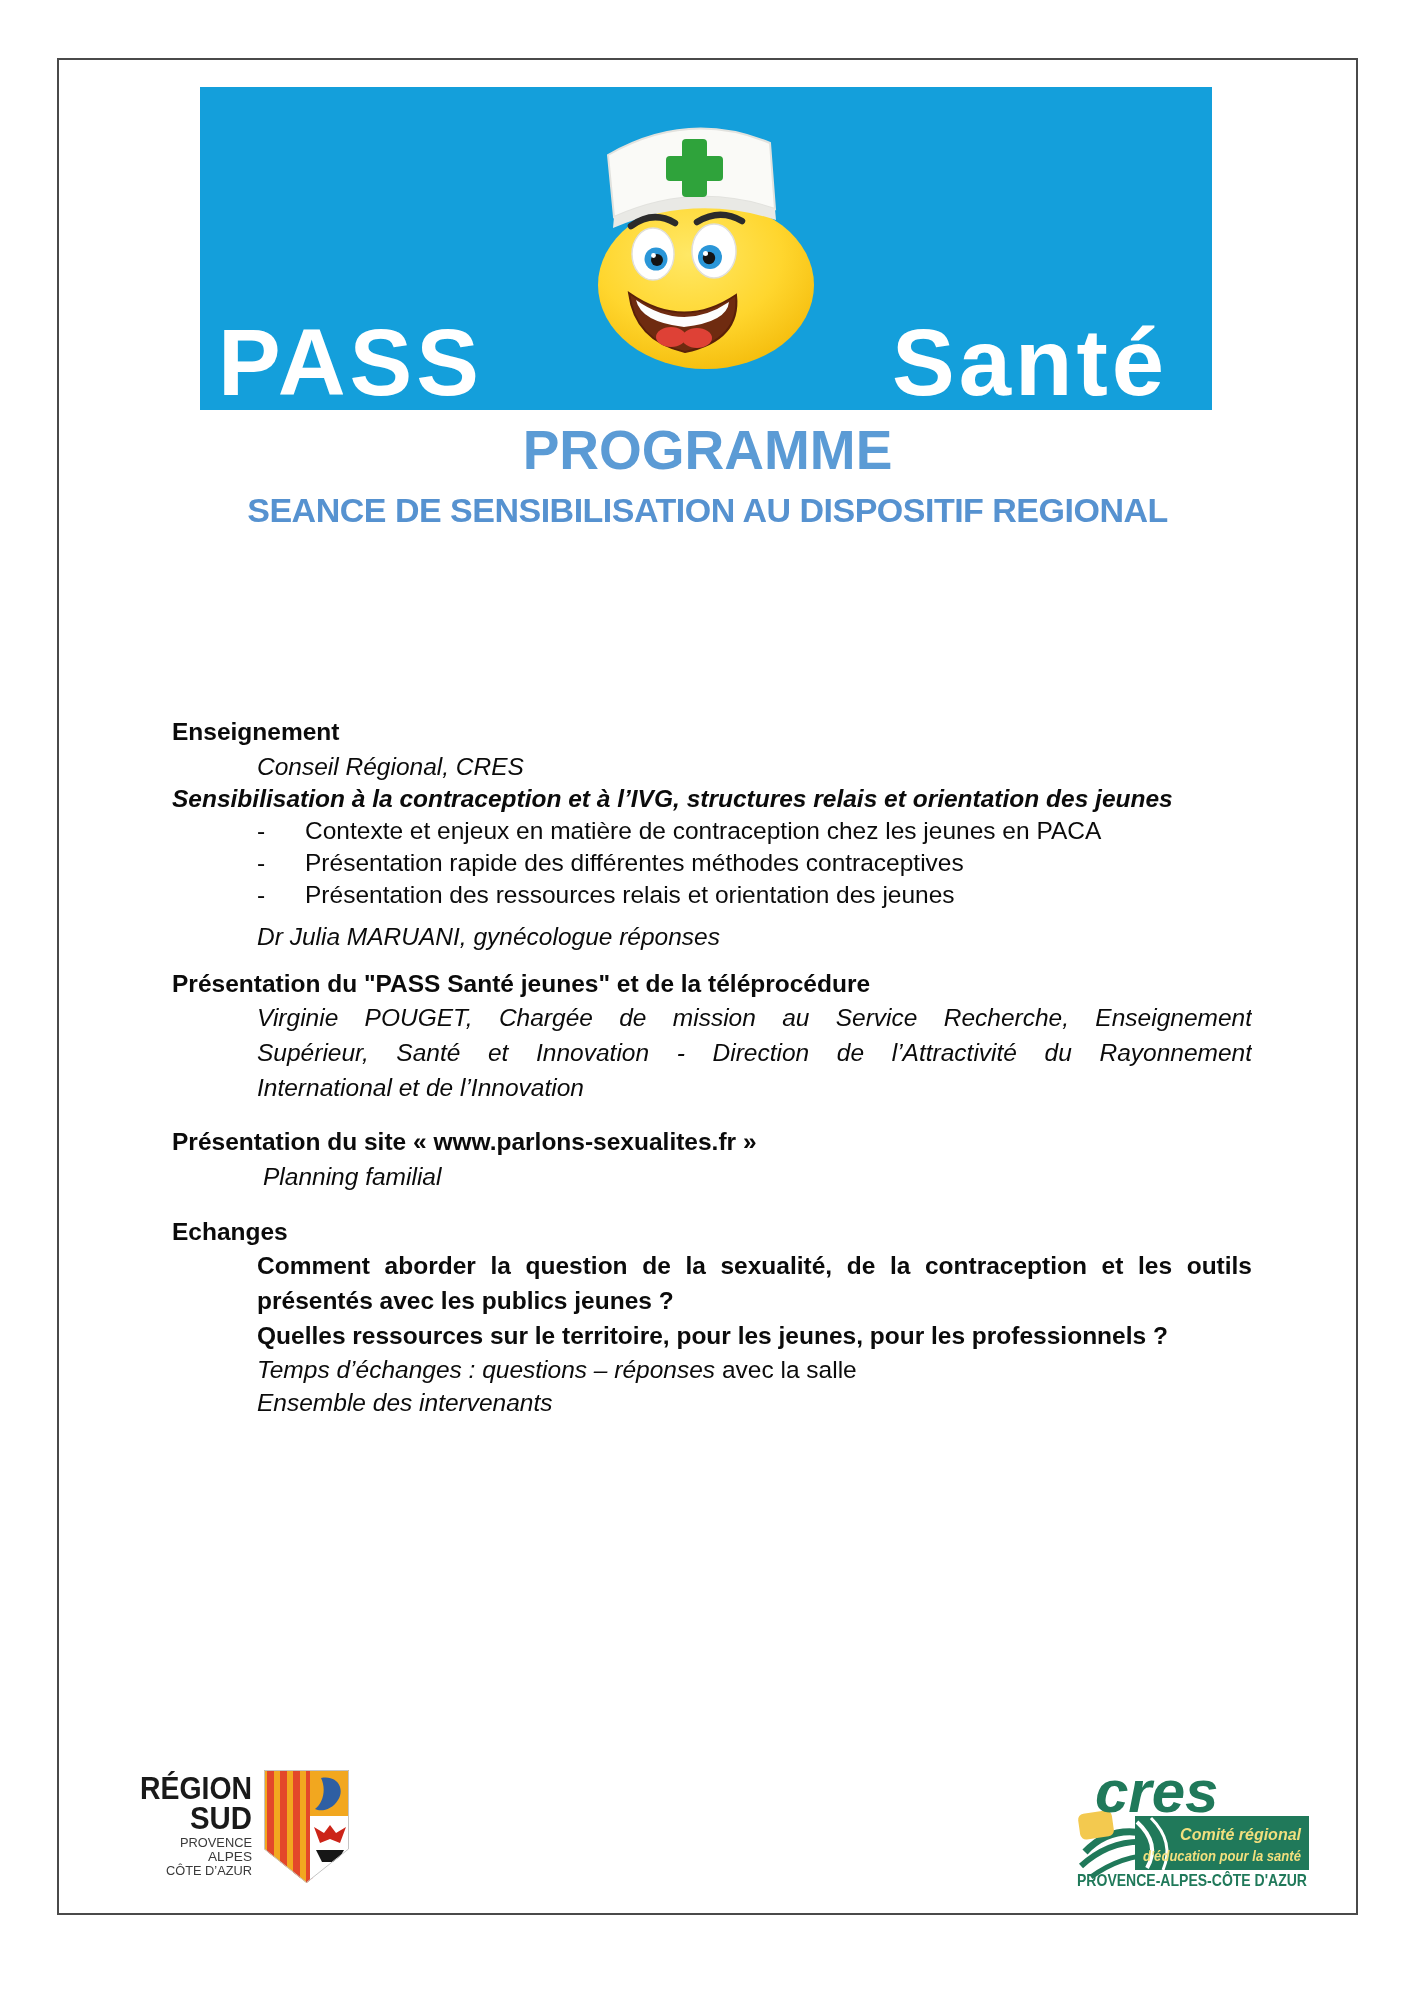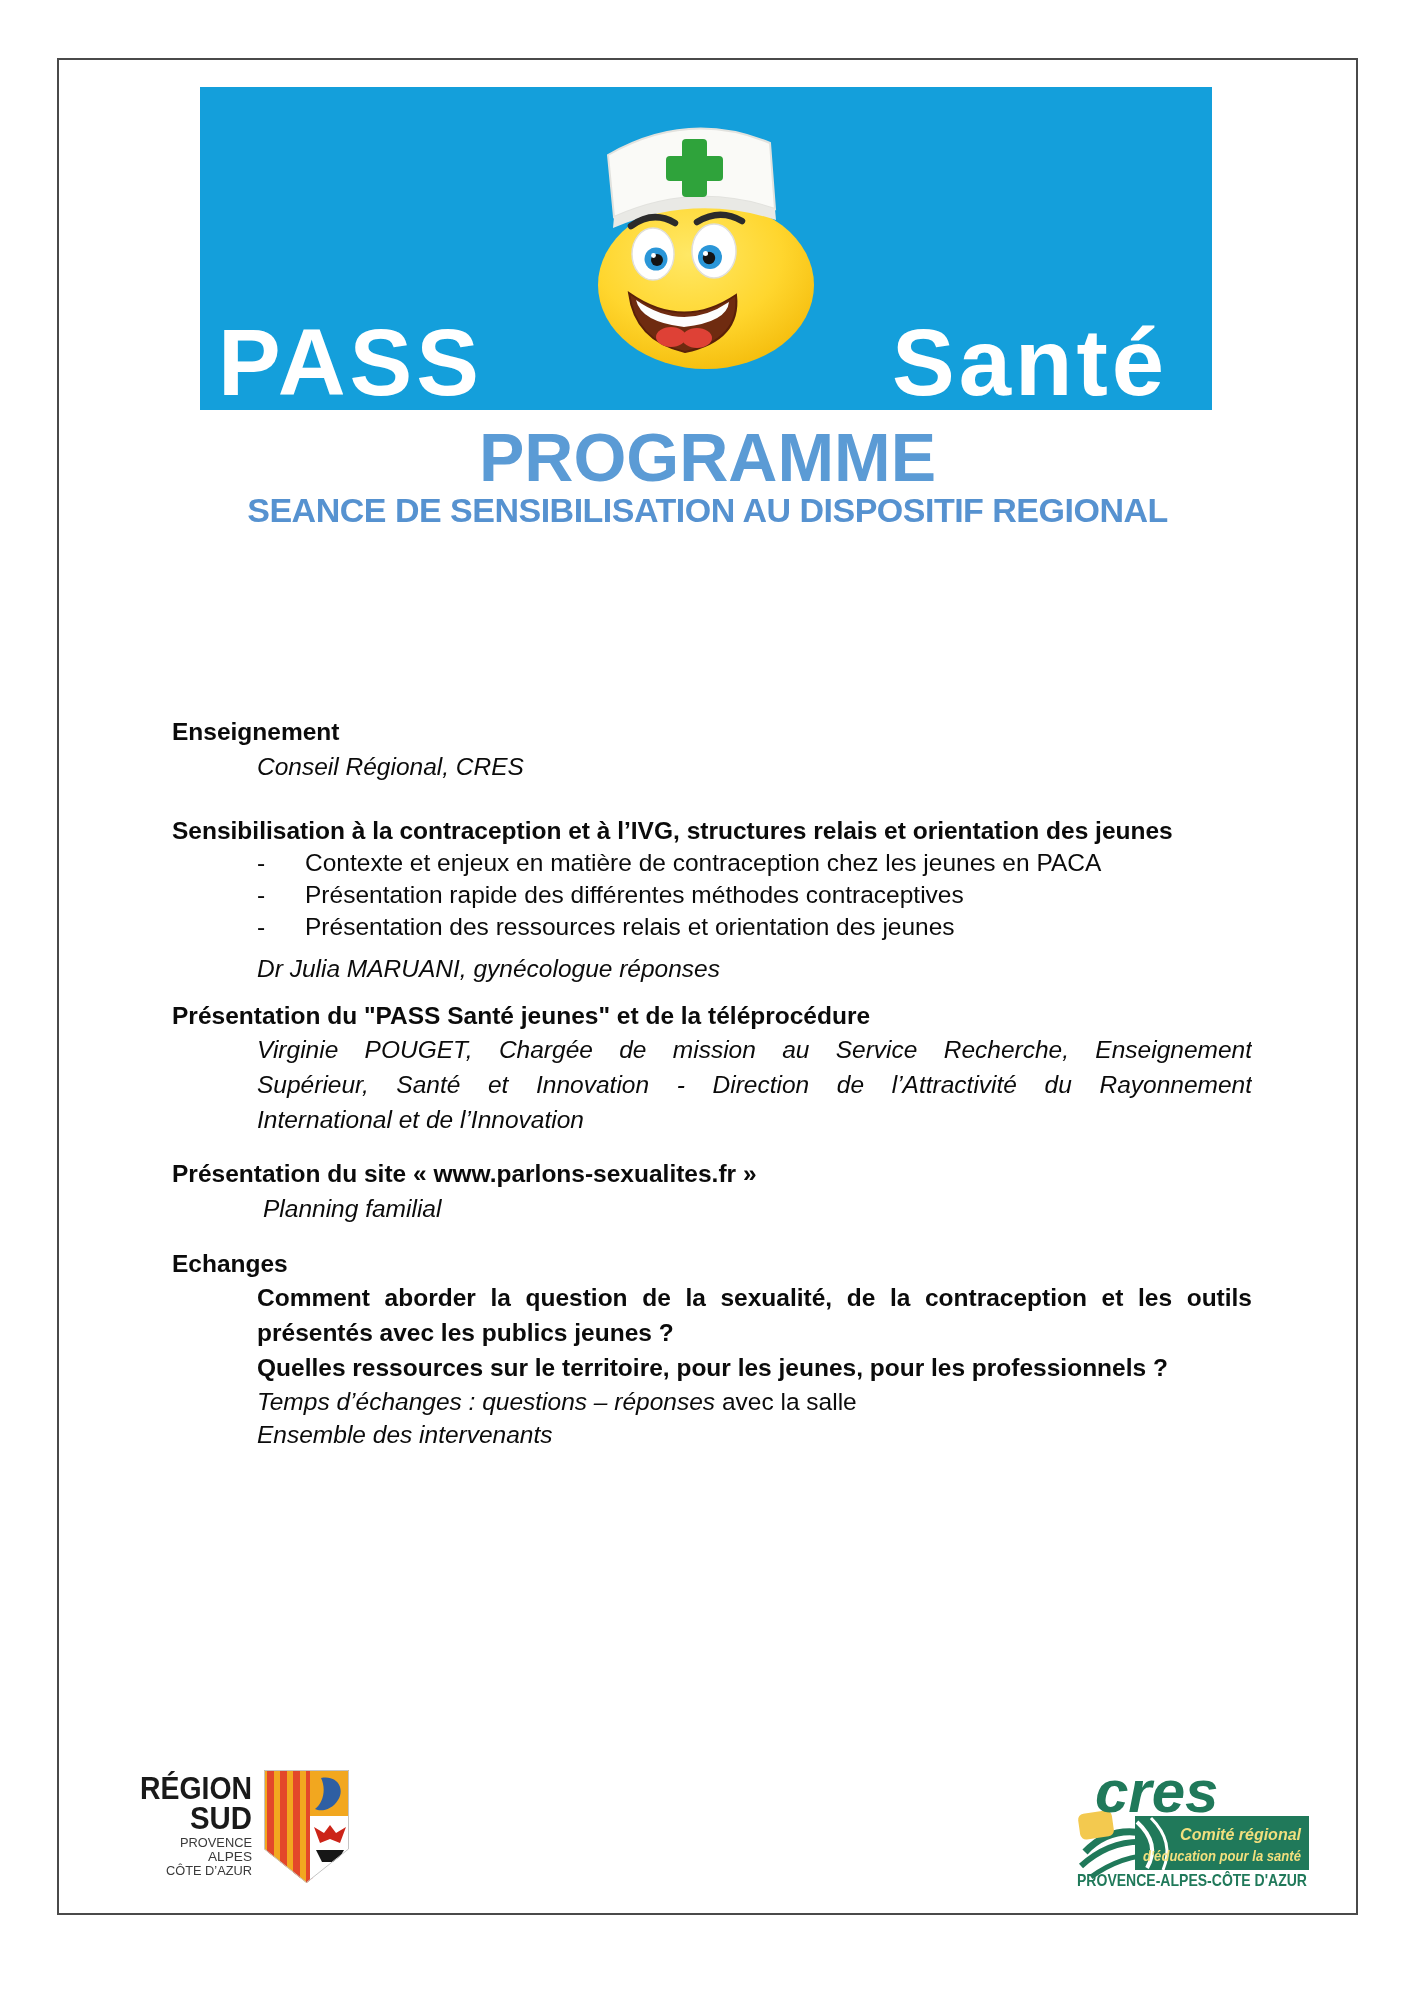--- a/index.html
+++ b/index.html
@@ -16,21 +16,21 @@
     position:absolute;left:141px;top:27px;width:1012px;height:323px;
     background:#149FDB;display:flex;align-items:flex-end;justify-content:space-between;
   }
   .banner-word{font-weight:bold;font-size:94px;color:#ffffff;letter-spacing:4px;line-height:1;}
   .banner-word.pass{margin-left:18px;}
   .banner-word.sante{margin-right:44px;}
   .smiley{position:absolute;left:50%;top:38px;margin-left:-108px;}
   
   .prog-title{
     position:absolute;top:360px;left:0;width:100%;text-align:center;
-    font-size:68px;font-weight:bold;color:#5B9BD5;line-height:1.1;
+    font-size:55px;font-weight:bold;color:#5B9BD5;line-height:1.1;
   }
   .subtitle{
     position:absolute;top:421px;left:0;width:100%;text-align:center;
     font-size:34px;font-weight:bold;color:#5692D0;line-height:58px;letter-spacing:-0.5px;
   }
   
   .content{
     position:absolute;left:113px;top:625px;width:1080px;
     font-size:24.5px;line-height:32px;
   }
@@ -42,21 +42,21 @@
   .dash{width:48px;flex:none;}
   .jpara{width:995px;margin-left:85px;}
   .qblock{width:995px;margin-left:85px;}
   .jl{display:block;height:35px;line-height:35px;overflow:hidden;text-align:justify;}
   .jl::after{content:"";display:inline-block;width:100%;}
   .pl{display:block;height:35px;line-height:35px;}
   .pl2{line-height:33px;}
   .bold{font-weight:bold;}
   .mt-intro{margin-top:31px;}
   .mt-2{margin-top:3px;}
-  .mt-sens{margin-top:32px;}
+  .mt-sens{font-style:italic;}
   .mt-10{margin-top:10px;}
   .mt-15{margin-top:15px;}
   .mt-21{margin-top:21px;}
   .mt-23{margin-top:23px;}
   
   .region-logo{position:absolute;left:78px;top:1706px;}
   .cres-logo{position:absolute;left:1018px;top:1700px;}
 </style>
 </head>
 <body>

